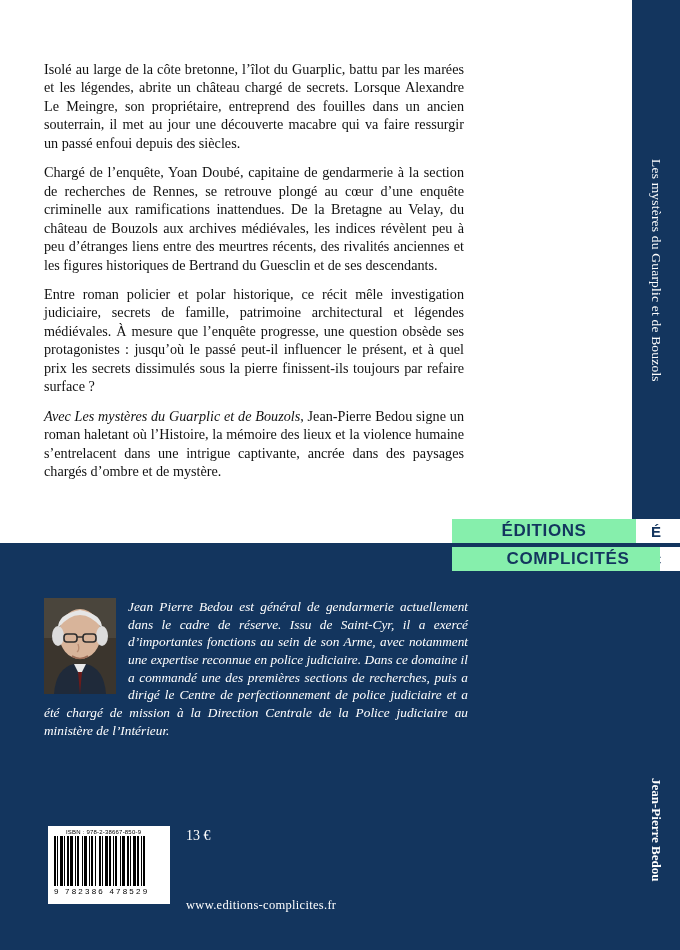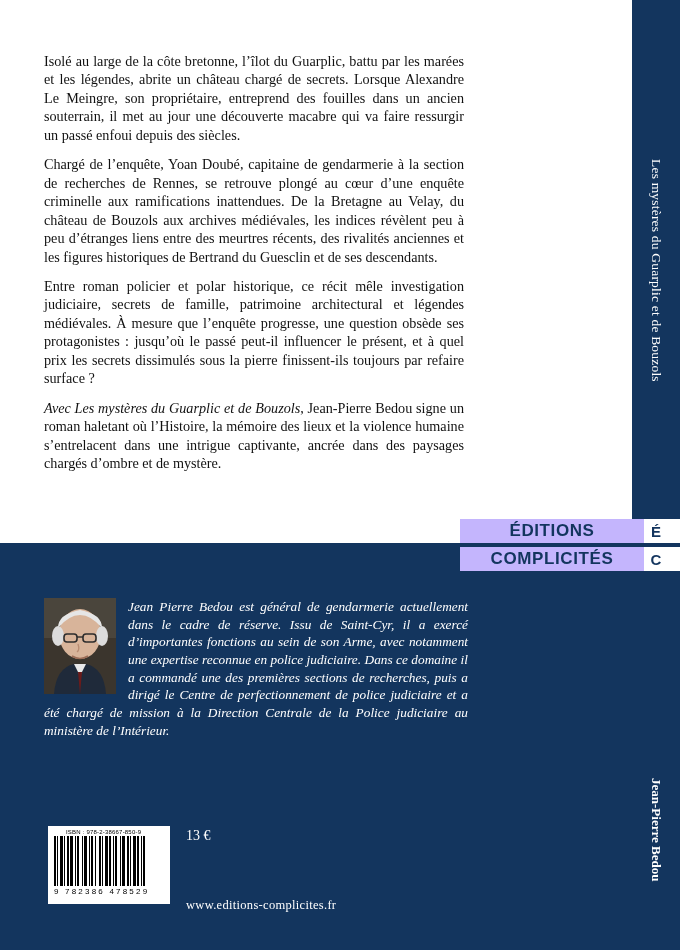--- a/index.html
+++ b/index.html
@@ -87,50 +87,50 @@
     position: absolute;
     left: 44px;
     top: 52px;
     width: 420px;
     color: #111111;
     font-size: 14.2px;
     line-height: 1.30;
     text-align: justify;
   }
   .blurb p {
-    margin: 0 0 11px 0;
+    margin: 8px 0 11px 0;
   }
   .blurb em {
   }
 
   
   .pub-block {
     position: absolute;
     left: 448px;
     top: 519px;
     width: 184px;
     height: 52px;
   }
   .pub-line {
     position: absolute;
-    left: 12px;
+    left: 4px;
     width: 184px;
     height: 24px;
-    background: #c4b5fd;
+    background: #86efac;
     color: #13355e;
     font-family: "Liberation Sans", sans-serif;
     font-weight: bold;
     font-size: 17px;
     letter-spacing: 0.6px;
     display: flex;
     align-items: center;
     justify-content: center;
   }
   .pub-line.one { top: 0; }
-  .pub-line.two { top: 28px; }
+  .pub-line.two { top: 28px; padding-left: 24px; }
 
   
   .bottom {
     position: absolute;
     left: 0;
     top: 543px;
     width: 632px;
     height: 407px;
     background: #13355e;
   }

